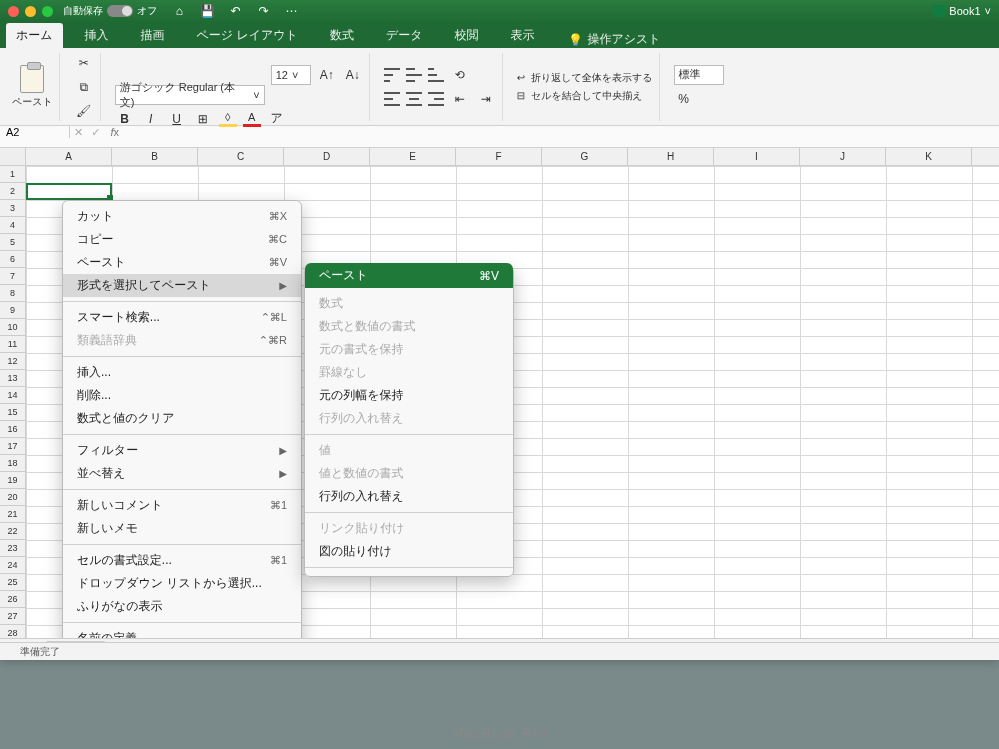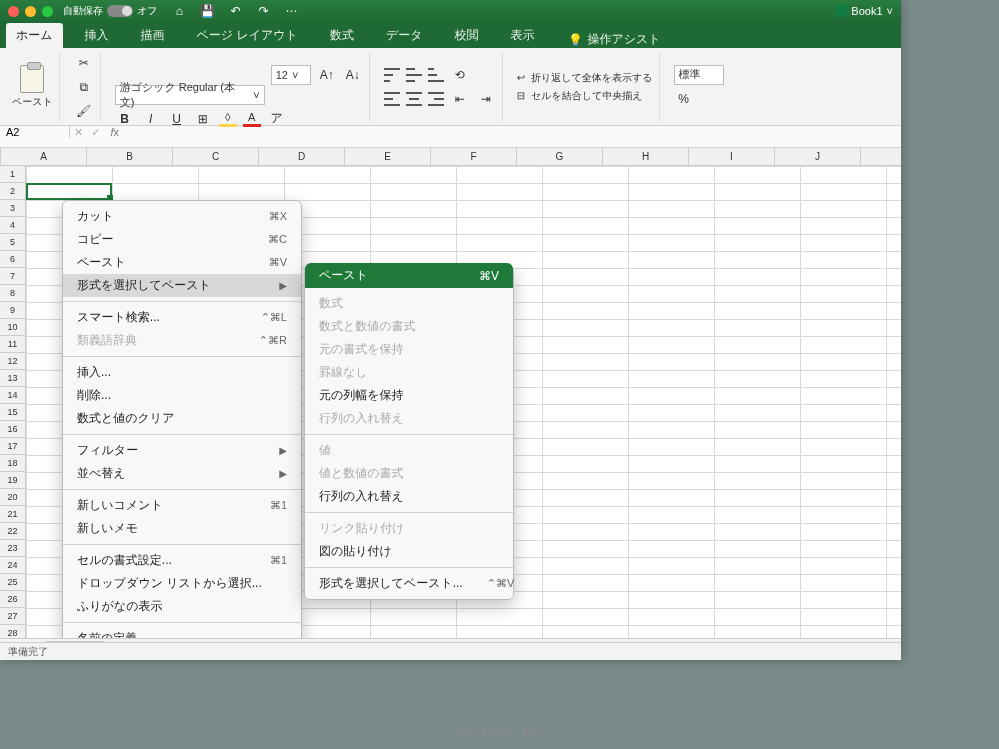--- a/index.html
+++ b/index.html
@@ -1,18 +1,18 @@
 <!DOCTYPE html>
 <html><head>
 <meta charset="utf-8">
 <style>
   * { box-sizing: border-box; margin: 0; padding: 0; font-family: -apple-system, "Hiragino Sans", "Yu Gothic", sans-serif; }
   body { width: 999px; height: 749px; overflow: hidden; background: #7a8a8a; position: relative; }
   .perspective-wrap { width: 999px; height: 749px; overflow:hidden; }
-  .excel-window { width: 901px; height: 660px; background: #14532d; position: relative; box-shadow: 0 0 10px rgba(0,0,0,.3); }
+  .excel-window { width: 999px; height: 660px; background: #14532d; position: relative; box-shadow: 0 0 10px rgba(0,0,0,.3); }
   .titlebar { height: 22px; background: linear-gradient(#2a7c3f,#1f6a34); display: flex; align-items: center; padding: 0 8px; font-size: 11px; color:#fff; }
   .traffic { display: flex; gap: 6px; margin-right: 10px; }
   .traffic span { width: 11px; height: 11px; border-radius: 50%; display:inline-block; }
   .traffic .r{background:#ff5f57;} .traffic .y{background:#febc2e;} .traffic .g{background:#28c840;}
   .autosave { display:flex; align-items:center; gap:4px; font-size:10px; }
   .autosave .switch{ width:26px; height:12px; border-radius:6px; background:#888; position:relative;}
   .autosave .switch::after{content:"";position:absolute;right:1px;top:1px;width:10px;height:10px;background:#ddd;border-radius:50%;}
   .qat{ display:flex; gap:8px; margin-left:12px; color:#fff; font-size:12px;}
   .titlebar .doc { margin-left:auto; display:flex; align-items:center; gap:4px; }
   .ribbon-tabs { height: 26px; background: #1f6a34; display: flex; align-items: flex-end; padding: 0 6px; font-size: 12px; color:#e8efe8; gap: 12px; }
@@ -50,21 +50,21 @@
   .context-menu{ position:absolute; background:rgba(248,248,248,.97); border:1px solid #bbb; border-radius:6px; box-shadow:0 6px 18px rgba(0,0,0,.25); font-size:12px; color:#222; padding:4px 0; backdrop-filter: blur(6px);}
   .context-menu .mi{ display:flex; align-items:center; justify-content:space-between; padding:3px 14px; gap:24px; white-space:nowrap; cursor:default;}
   .context-menu .mi.hl{ background:#d8d8d8;}
   .context-menu .mi.dis{ color:#aaa;}
   .context-menu .sep{ height:1px; background:#d0d0d0; margin:4px 0;}
   .context-menu .sc{ color:#666; font-size:11px;}
   .context-menu .arrow{ color:#666; font-size:10px;}
   .submenu-header{ background:#1f7a3a; color:#fff; padding:4px 14px; display:flex; justify-content:space-between; align-items:center; margin:-4px 0 4px 0; border-radius:6px 6px 0 0;}
   .sheet-tabs{ height:22px; background:#f3f3f3; border-top:1px solid #ccc; display:flex; align-items:center; font-size:11px; padding:0 8px; gap:10px;}
   .sheet-tab{ background:#fff; border:1px solid #ccc; border-bottom:none; padding:2px 12px; border-radius:3px 3px 0 0;}
-  .status{ position:absolute; bottom:0; left:0; right:0; height:18px; background:#f3f3f3; border-top:1px solid #ccc; font-size:10px; color:#555; display:flex; align-items:center; padding:0 8px;}
+  .status{ position:absolute; bottom:0; left:0; right:0; height:18px; background:#f3f3f3; border-top:1px solid #ccc; font-size:10px; color:#555; display:flex; align-items:center; padding:0 20px;}
   .macbook-label{ position:absolute; bottom:8px; left:50%; transform:translateX(-50%); color:#888; font-size:14px; letter-spacing:1px;}
 </style>
 </head>
 <body>
 
 <div class="perspective-wrap">
  <div class="excel-window">
 
   <div class="titlebar">
     <div class="traffic">
@@ -369,24 +369,20 @@
                 <span>行列の入れ替え</span>
               </div>
               <div class="sep"></div>
               <div class="mi dis">
                 <span>リンク貼り付け</span>
               </div>
               <div class="mi">
                 <span>図の貼り付け</span>
               </div>
               <div class="sep"></div>
-              <div class="mi">
-                <span>形式を選択してペースト...</span>
-                <span class="sc">⌃⌘V</span>
-              </div>
             </div>
       </div>
     </div>
   </div>
 
   <div class="sheet-tabs">
     <span>◀</span>
     <span>▶</span>
     <div class="sheet-tab">Sheet1</div>
     <span>＋</span>

